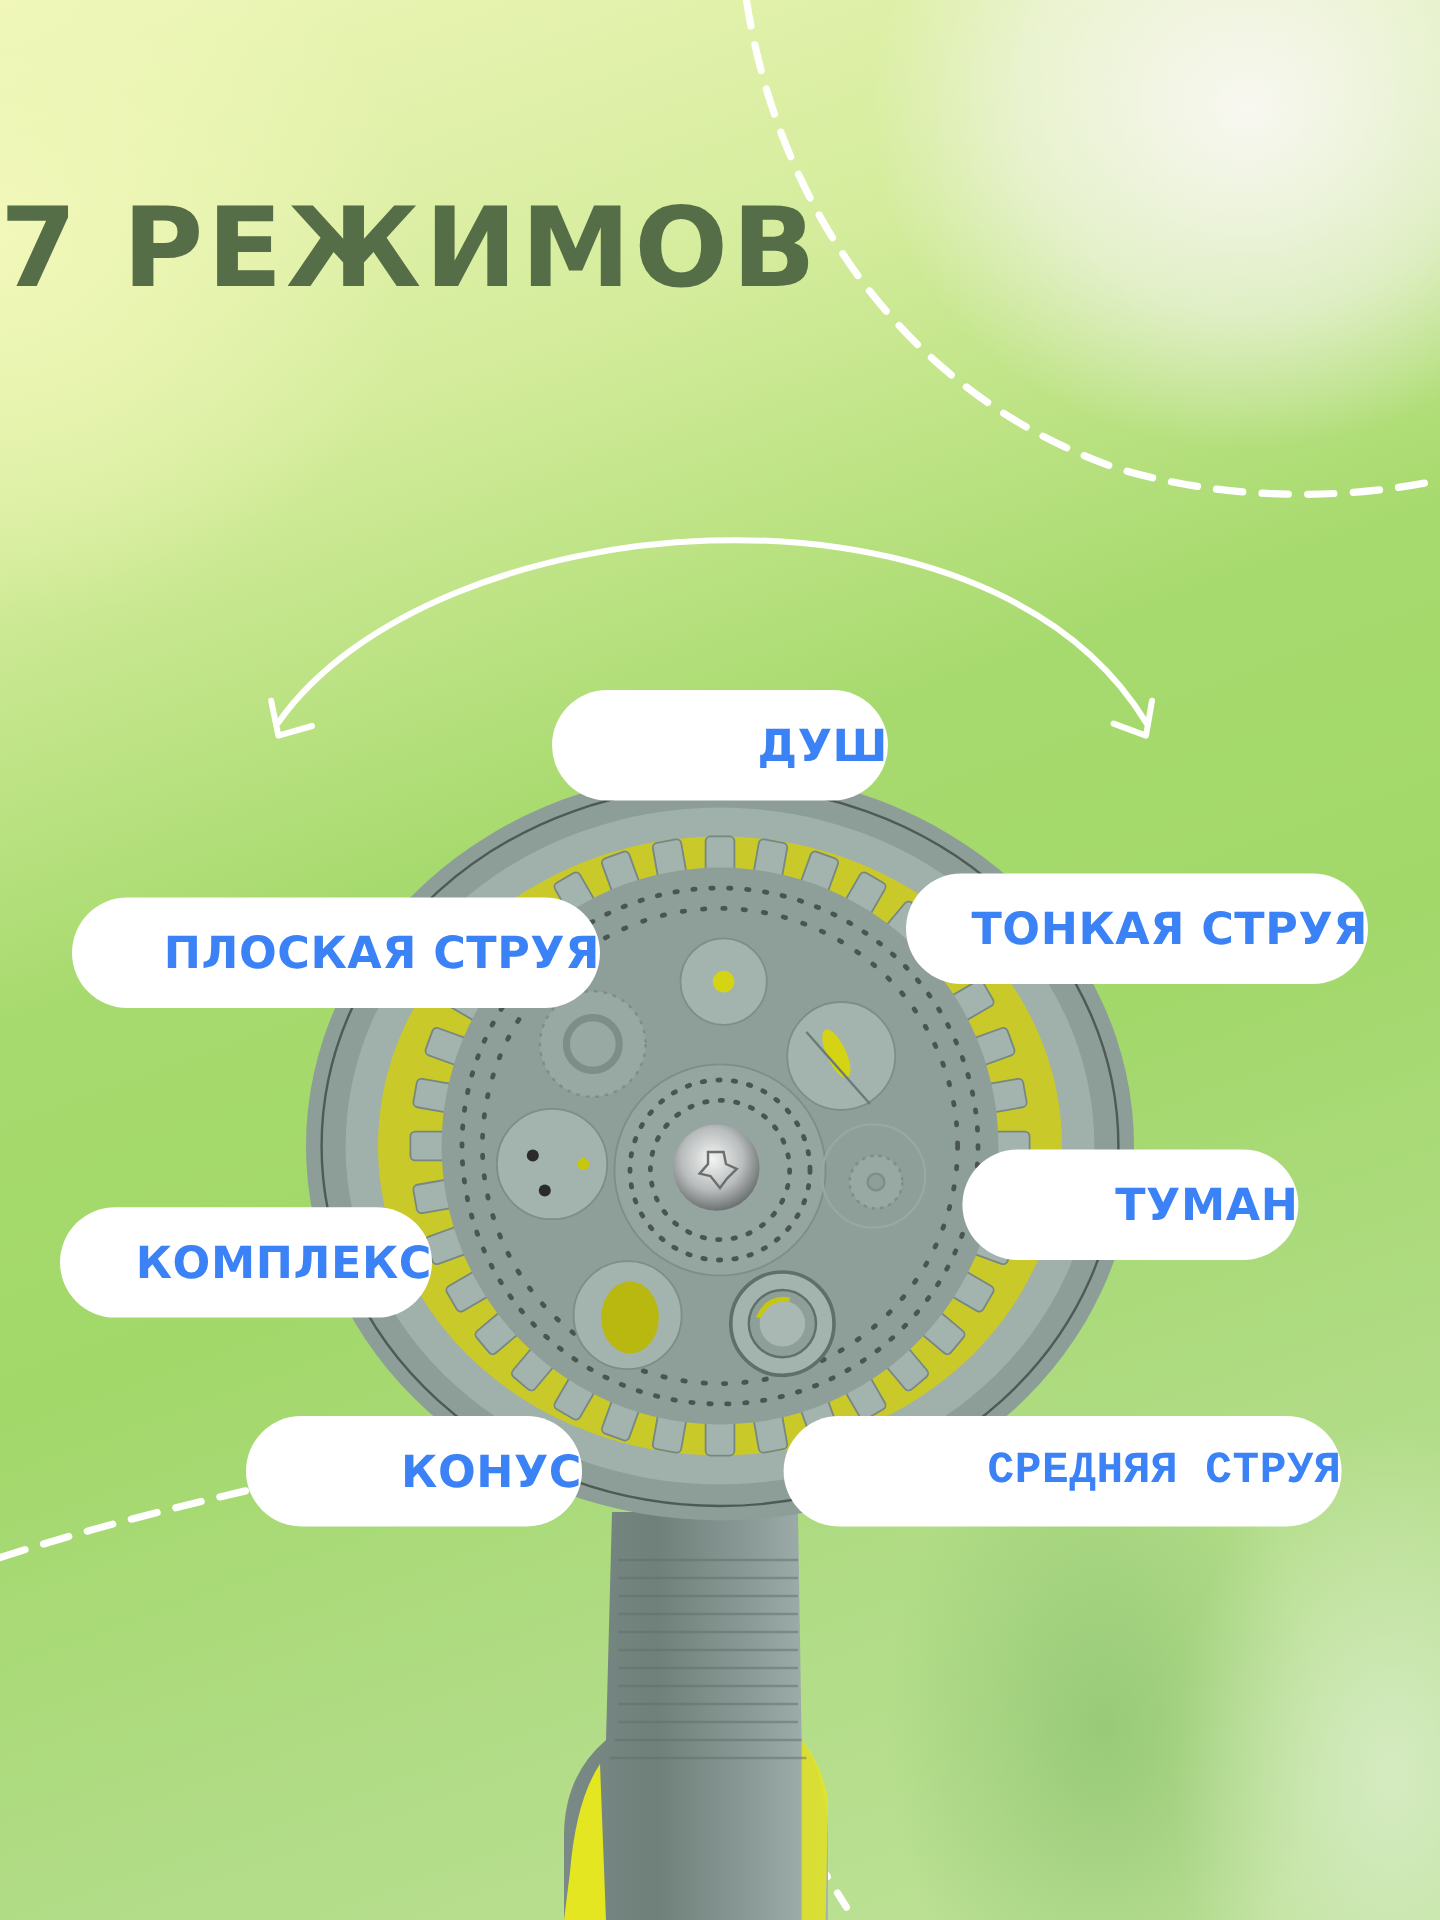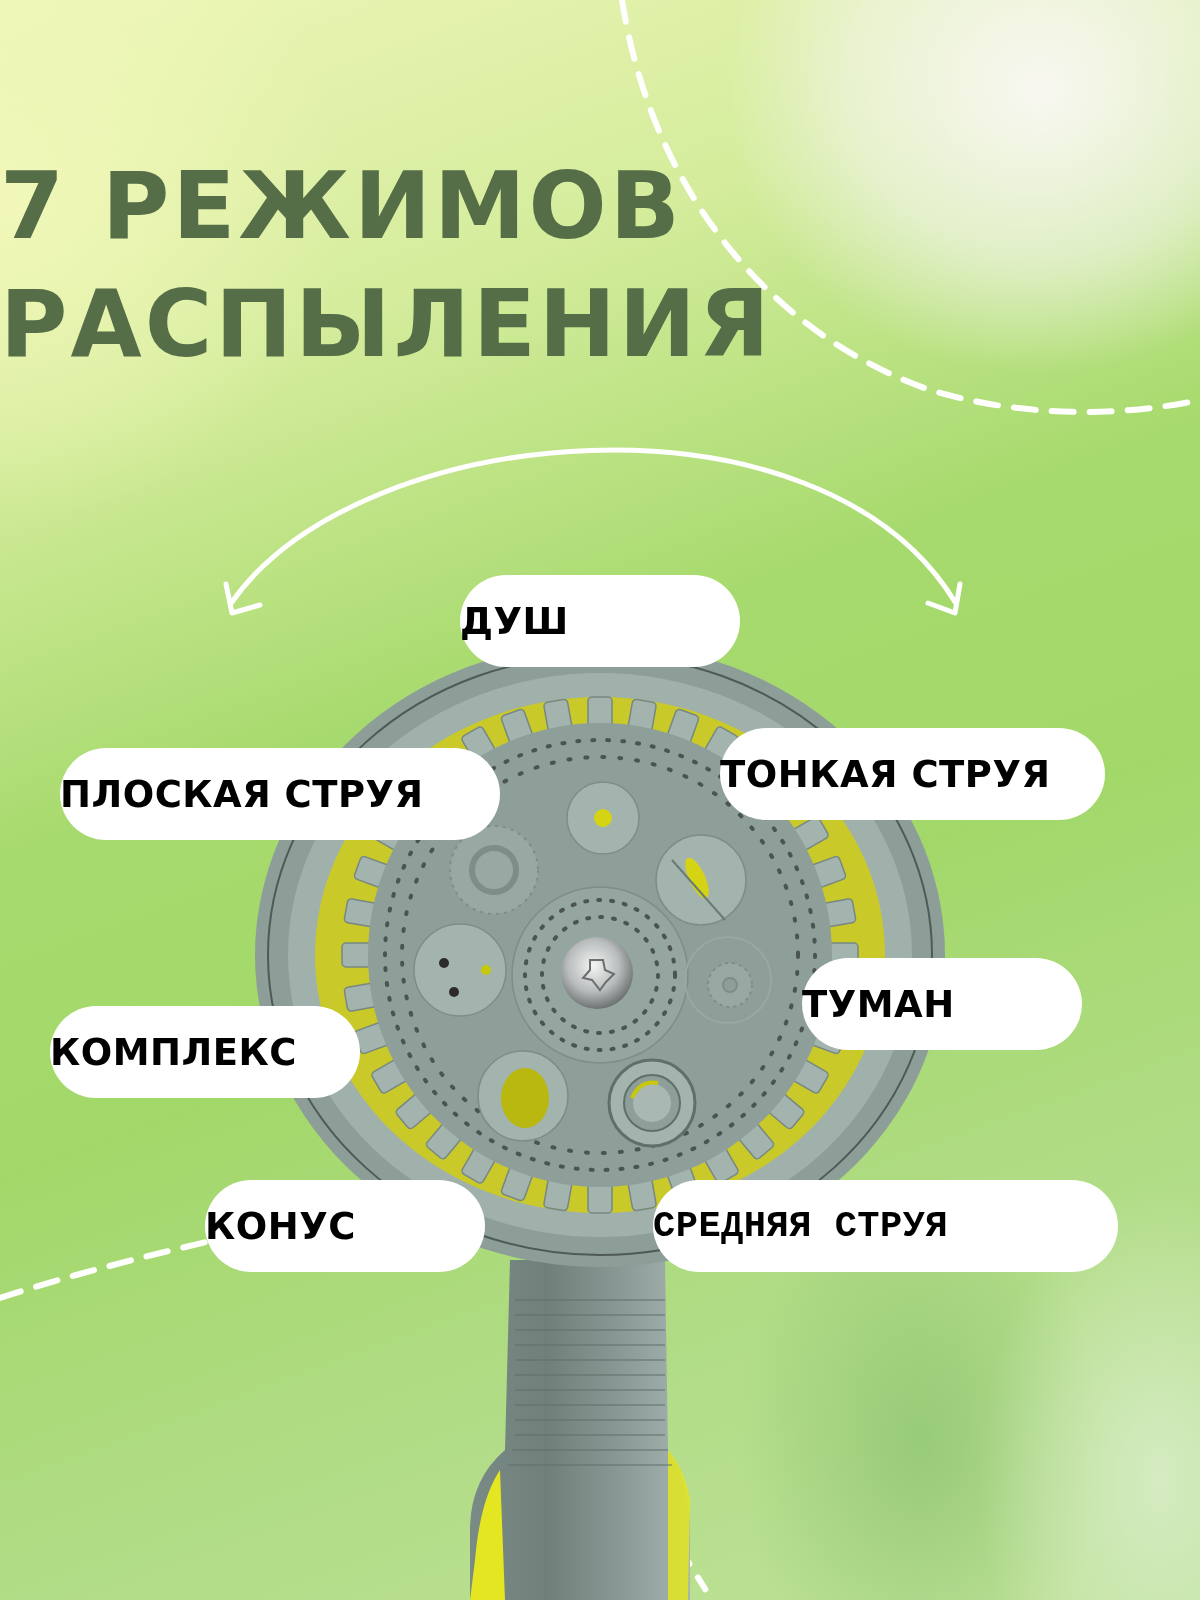--- a/index.html
+++ b/index.html
@@ -11,39 +11,38 @@
           radial-gradient(ellipse 260px 420px at 1160px 1480px, rgba(214,236,196,0.95) 0%, rgba(214,236,196,0) 70%),
           radial-gradient(ellipse 500px 460px at 0px 200px, rgba(242,248,186,0.95) 0%, rgba(242,248,186,0) 70%),
           radial-gradient(ellipse 260px 380px at 920px 1440px, rgba(138,194,110,0.7) 0%, rgba(138,194,110,0) 70%),
           linear-gradient(160deg, #eef6b8 0%, #d4ec9c 22%, #a7da6e 42%, #a2d86a 58%, #b1dc86 78%, #c0e29a 100%);
   }
   .dash-svg { position: absolute; left: 0; top: 0; }
   .title { position: absolute; left: 0; width: 1200px; top: 148px; text-align: left;
            color: #566e48; font-family: "DejaVu Sans", sans-serif; font-weight: bold;
            font-size: 92px; line-height: 118px; letter-spacing: 3px; margin: 0; }
   .pill { position: absolute; background: #ffffff; border-radius: 48px; height: 92px;
-          display: flex; align-items: center; justify-content: flex-start;
-          color: #000000; font-family: "DejaVu Sans", sans-serif; font-weight: bold;
+          display: flex; align-items: center; justify-content: flex-end;
+          color: #3b82f6; font-family: "DejaVu Sans", sans-serif; font-weight: bold;
           font-size: 37px; letter-spacing: 0.5px; white-space: nowrap; }
   .nozzle { position: absolute; left: 0; top: 0; }
 </style>
 </head>
 <body>
 
 <div class="bg"></div>
 
 <svg class="dash-svg" width="1200" height="1600">
   <path d="M 622 0 C 650 180, 760 330, 930 390 C 1030 420, 1130 415, 1200 400" fill="none" stroke="#ffffff" stroke-width="6" stroke-linecap="round" stroke-dasharray="22 16"></path>
   <path d="M 0 1298 C 70 1275, 150 1255, 215 1240" fill="none" stroke="#ffffff" stroke-width="6" stroke-linecap="round" stroke-dasharray="22 16"></path>
   <path d="M 682 1552 L 712 1600" fill="none" stroke="#ffffff" stroke-width="6" stroke-linecap="round" stroke-dasharray="14 16"></path>
 </svg>
 
 <h1 class="title">
   <span>7 РЕЖИМОВ</span><br>
-  <span>РАСПЫЛЕНИЯ</span>
 </h1>
 
 <svg class="dash-svg" width="1200" height="1600">
   <path d="M 232 602 C 360 420, 820 380, 955 602" fill="none" stroke="#ffffff" stroke-width="5" stroke-linecap="round"></path>
   <path d="M 226 584 L 232 613 L 260 605" fill="none" stroke="#ffffff" stroke-width="5" stroke-linecap="round" stroke-linejoin="round"></path>
   <path d="M 960 584 L 955 613 L 928 603" fill="none" stroke="#ffffff" stroke-width="5" stroke-linecap="round" stroke-linejoin="round"></path>
 </svg>
 
 <svg class="nozzle" width="1200" height="1600">
   <defs>
@@ -165,21 +164,21 @@
   <circle cx="652" cy="1103" r="19" fill="#a9b8b3"></circle>
   <path d="M 632 1098 Q 640 1080 658 1083" fill="none" stroke="#c8c80a" stroke-width="4"></path>
 </svg>
 
 <div class="pill" style="left:460px; top:575px; width:280px;">
   <span>ДУШ</span>
 </div>
 <div class="pill" style="left:60px; top:728px; width:440px;margin-top:20px;">
   <span>ПЛОСКАЯ СТРУЯ</span>
 </div>
-<div class="pill" style="left:720px; top:728px; width:385px;">
+<div class="pill" style="left:755px; top:728px; width:385px;">
   <span>ТОНКАЯ СТРУЯ</span>
 </div>
 <div class="pill" style="left:50px; top:1006px; width:310px;">
   <span>КОМПЛЕКС</span>
 </div>
 <div class="pill" style="left:802px; top:958px; width:280px;">
   <span>ТУМАН</span>
 </div>
 <div class="pill" style="left:205px; top:1180px; width:280px;">
   <span>КОНУС</span>

